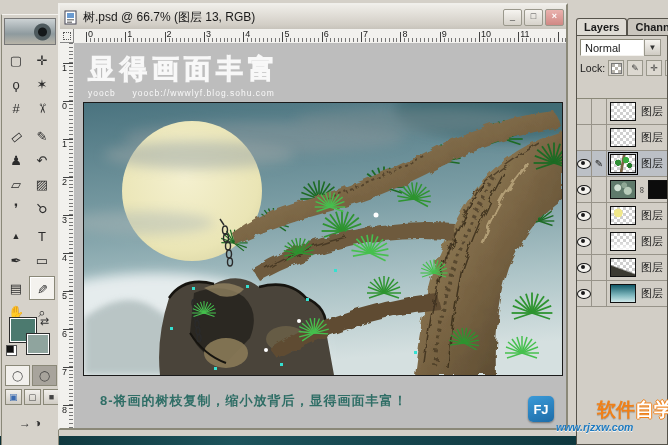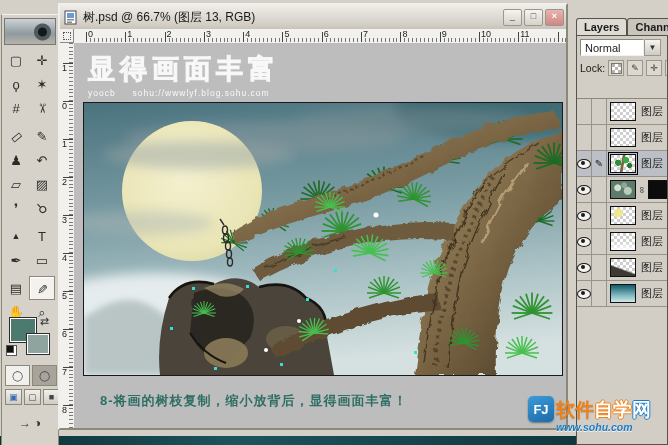--- a/index.html
+++ b/index.html
@@ -133,21 +133,21 @@
       repeating-conic-gradient(#fff 0 25%,#cfcfcf 0 50%) 0 0/6px 6px;}
   .t-sky{background:linear-gradient(180deg,#125a68,#7fb7bd 60%,#cfe8ea);}
   .tri{width:0;height:0;border-left:5px solid #3a3a6e;border-top:4px solid transparent;
        border-bottom:4px solid transparent;margin:0 2px 0 3px;flex:none;}
   .folder{width:13px;height:9px;background:#efe7c2;border:1px solid #6b6b5a;position:relative;flex:none;margin-top:2px;}
   .folder::before{content:"";position:absolute;top:-3px;left:1px;width:5px;height:2px;background:#efe7c2;
        border:1px solid #6b6b5a;border-bottom:none;}
   .llabel{font-size:11px;padding-left:3px;white-space:nowrap;overflow:hidden;}
   
   .sitemark{position:absolute;left:528px;top:396px;z-index:6;width:140px;}
-  .sm-row{display:flex;align-items:center;}
+  .sm-row{display:flex;align-items:center;gap:41px;}
   .sm-logo{width:26px;height:26px;border-radius:5px;flex:none;margin-right:2px;
            background:linear-gradient(160deg,#3a9ad8,#1d6ca8);color:#fff;font-weight:bold;font-size:13px;
            display:flex;align-items:center;justify-content:center;box-shadow:0 1px 2px rgba(0,0,0,0.4);}
   .sm-name{font-size:19px;font-weight:bold;white-space:nowrap;line-height:1;}
   .sm-b1{color:#f08018;text-shadow:0 1px 1px rgba(0,0,0,0.25);}
   .sm-b2{color:#fff;text-shadow:-1px 0 #f08018,1px 0 #f08018,0 -1px #f08018,0 1px #f08018;}
   .sm-b3{color:#fff;text-shadow:-1px 0 #1d7ac0,1px 0 #1d7ac0,0 -1px #1d7ac0,0 1px #1d7ac0;}
   .sm-url{font-size:10.5px;font-weight:bold;font-style:italic;color:#1d7ac0;margin:-1px 0 0 28px;
           text-shadow:0 1px 0 rgba(255,255,255,0.8);}
 </style>
@@ -318,21 +318,21 @@
           <span class="vn">8</span>
         </div>
     </div>
 
     <div class="workarea">
       <div class="ps-mark">
         <div class="ps-mark-title">显得画面丰富</div>
         <div class="ps-mark-sub">
           <span>yoocb</span>
           &nbsp;&nbsp;&nbsp;
-          <span>sohu://wwwlyf.blog.sohu.com</span>
+          <span>yoocb://wwwlyf.blog.sohu.com</span>
         </div>
       </div>
 
       <div class="canvas-art">
         <svg width="478" height="272" viewBox="0 0 478 272" preserveAspectRatio="none">
           <defs>
             <linearGradient id="sky" x1="0" y1="0" x2="0.15" y2="1">
               <stop offset="0" stop-color="#4a737f"></stop>
                 <stop offset="0.45" stop-color="#7d9fa6"></stop>
               <stop offset="0.75" stop-color="#aec5c8"></stop>
@@ -594,17 +594,17 @@
     </div>
   </div>
 
   <div class="sitemark">
     <div class="sm-row">
       <div class="sm-logo">FJ</div>
       <div class="sm-name">
         <span class="sm-b1">软件</span><span class="sm-b2">自学</span><span class="sm-b3">网</span>
       </div>
     </div>
-    <div class="sm-url">www.sohu.com</div>
+    <div class="sm-url">www.rjzxw.com</div>
   </div>
 
   <div class="strip"></div>
 </div>
 
 </body></html>

